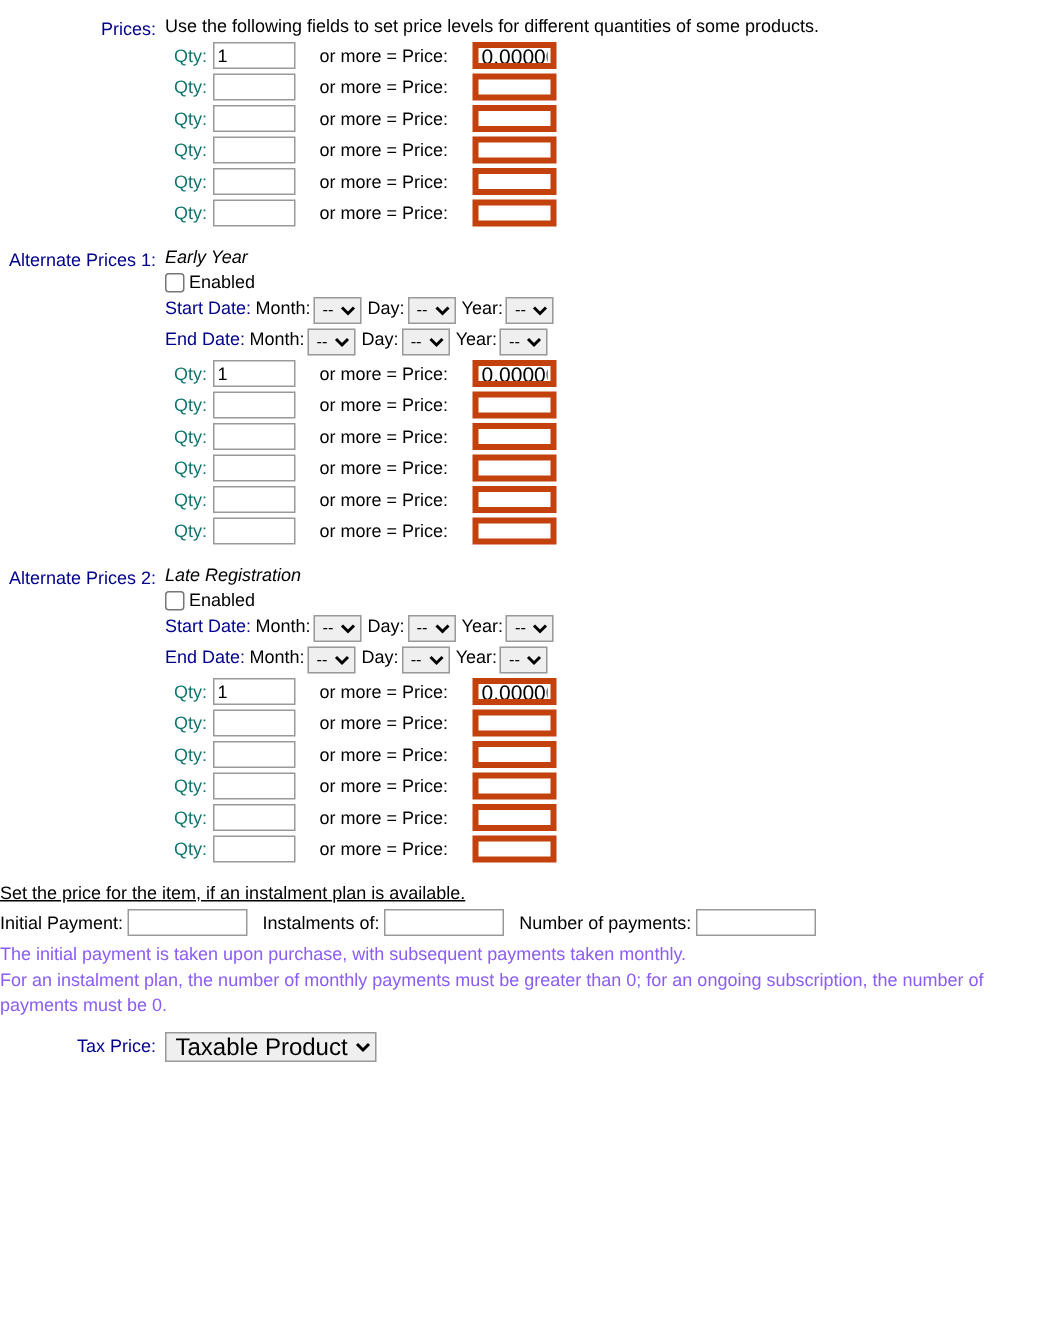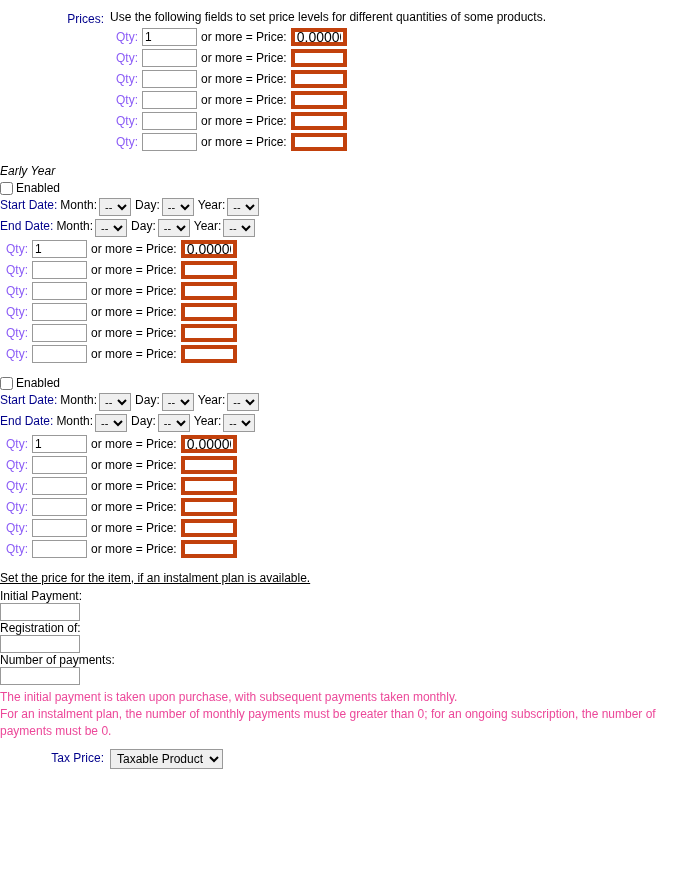--- a/index.html
+++ b/index.html
@@ -34,31 +34,31 @@
     .qty-row {
       display: flex;
       align-items: center;
       margin-bottom: 3px;
       font-size: 12px;
     }
     .qty-label {
       width: 28px;
       text-align: right;
       margin-right: 4px;
-      color: #8b5cf6;
+      color: #0f766e;
     }
     .qty-input {
       width: 55px;
       height: 18px;
       border: 1px solid #999;
       font-size: 12px;
       padding: 1px 2px;
     }
     .or-more {
-      margin: 0 4px;
+      margin: 0 16px;
     }
     .price-input {
       width: 56px;
       height: 18px;
       border: 4px solid #c2410c;
       font-size: 14px;
       padding: 1px 2px;
     }
     .alt-title {
       font-size: 12px;
@@ -92,49 +92,49 @@
       border: 1px solid #999;
       padding: 0 1px;
     }
     .recurring-desc {
       font-size: 12px;
       margin-bottom: 4px;
       text-decoration: underline;
     }
     .recurring-inputs {
       display: flex;
-      margin-bottom: 4px;
-      font-size: 12px;
-      flex-direction: column;
+      align-items: center;
+      margin-bottom: 4px;
+      font-size: 12px;
     }
     .recurring-inputs label {
       margin-right: 3px;
     }
     .recurring-input {
       width: 80px;
       height: 18px;
       border: 1px solid #999;
       font-size: 12px;
       padding: 1px 2px;
       margin-right: 10px;
     }
     .note-text {
       font-size: 12px;
-      color: #ec4899;
+      color: #8b5cf6;
       margin-bottom: 4px;
       line-height: 1.4;
     }
     .tax-row {
       display: flex;
       align-items: center;
       margin-bottom: 4px;
     }
     .tax-select {
       height: 20px;
-      font-size: 12px;
+      font-size: 16px;
       border: 1px solid #999;
       padding: 0 2px;
       min-width: 110px;
     }
     .tax-desc {
       font-size: 12px;
       margin-top: 3px;
       line-height: 1.4;
     }
   </style>
@@ -180,20 +180,21 @@
     <div class="qty-row">
       <span class="qty-label">Qty:</span>
       <input class="qty-input" type="text" value="" style="">
       <span class="or-more">or more = Price:</span>
       <input class="price-input" type="text" value="" style="">
     </div>
   </div>
 </div>
 
 <div class="section" style="margin-top:10px;">
+  <div class="label-col">Alternate Prices 1:</div>
   <div class="content-col">
     <div class="alt-title">Early Year</div>
     <div class="enabled-row">
       <input type="checkbox" style="">
       <span>Enabled</span>
     </div>
     <div class="date-row">
       <span class="date-label">Start Date:</span>
       <span class="date-sub-label">Month:</span>
       <select class="date-select">
@@ -257,21 +258,23 @@
     <div class="qty-row">
       <span class="qty-label">Qty:</span>
       <input class="qty-input" type="text" value="" style="">
       <span class="or-more">or more  = Price:</span>
       <input class="price-input" type="text" value="" style="">
     </div>
   </div>
 </div>
 
 <div class="section" style="margin-top:10px;">
-  <div class="content-col">
+  <div class="label-col">Alternate Prices 2:</div>
+  <div class="content-col">
+    <div class="alt-title">Late Registration</div>
     <div class="enabled-row">
       <input type="checkbox" style="">
       <span>Enabled</span>
     </div>
     <div class="date-row">
       <span class="date-label">Start Date:</span>
       <span class="date-sub-label">Month:</span>
       <select class="date-select">
         <option>--</option>
       </select>
@@ -338,21 +341,21 @@
     </div>
   </div>
 </div>
 
 <div class="section" style="margin-top:10px;">
   <div class="content-col">
     <div class="recurring-desc">Set the price for the item, if an instalment plan is available.</div>
     <div class="recurring-inputs">
       <label>Initial Payment:</label>
       <input class="recurring-input" type="text" value="" style="">
-      <label>Registration of:</label>
+      <label>Instalments of:</label>
       <input class="recurring-input" type="text" value="" style="">
       <label>Number of payments:</label>
       <input class="recurring-input" type="text" value="" style="margin-right: 0px;">
     </div>
     <div class="note-text">The initial payment is taken upon purchase, with subsequent payments taken monthly.<br>For an instalment plan, the number of monthly payments must be greater than 0; for an ongoing subscription, the number of payments must be 0.</div>
   </div>
 </div>
 
 <div class="section" style="margin-top:6px;">
   <div class="label-col">Tax Price:</div>

